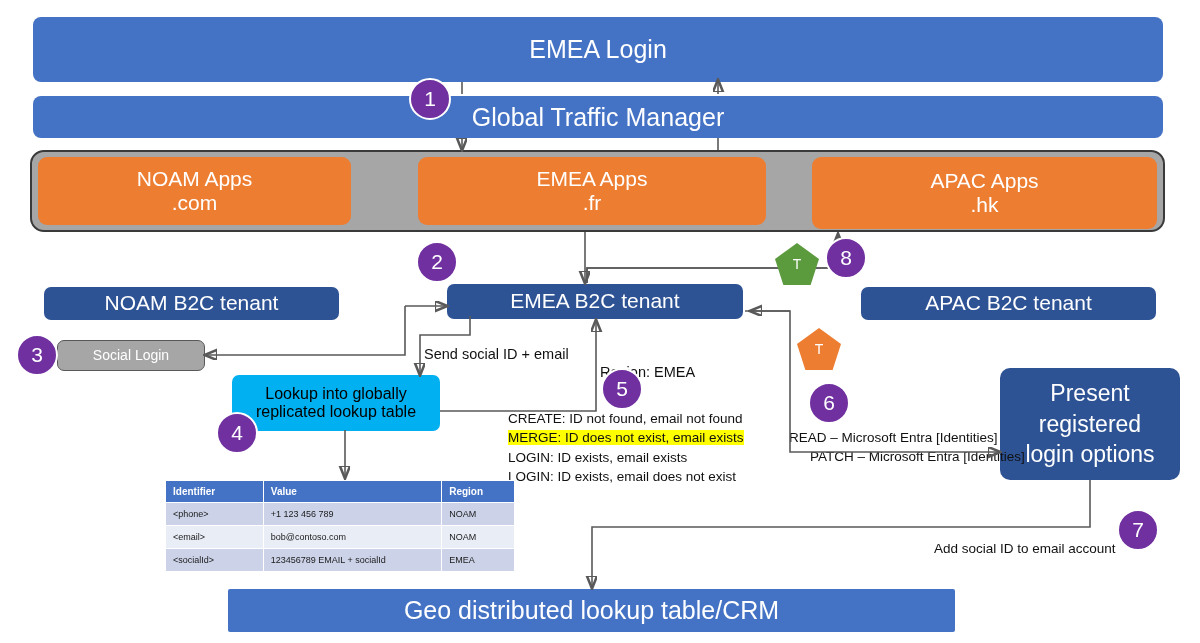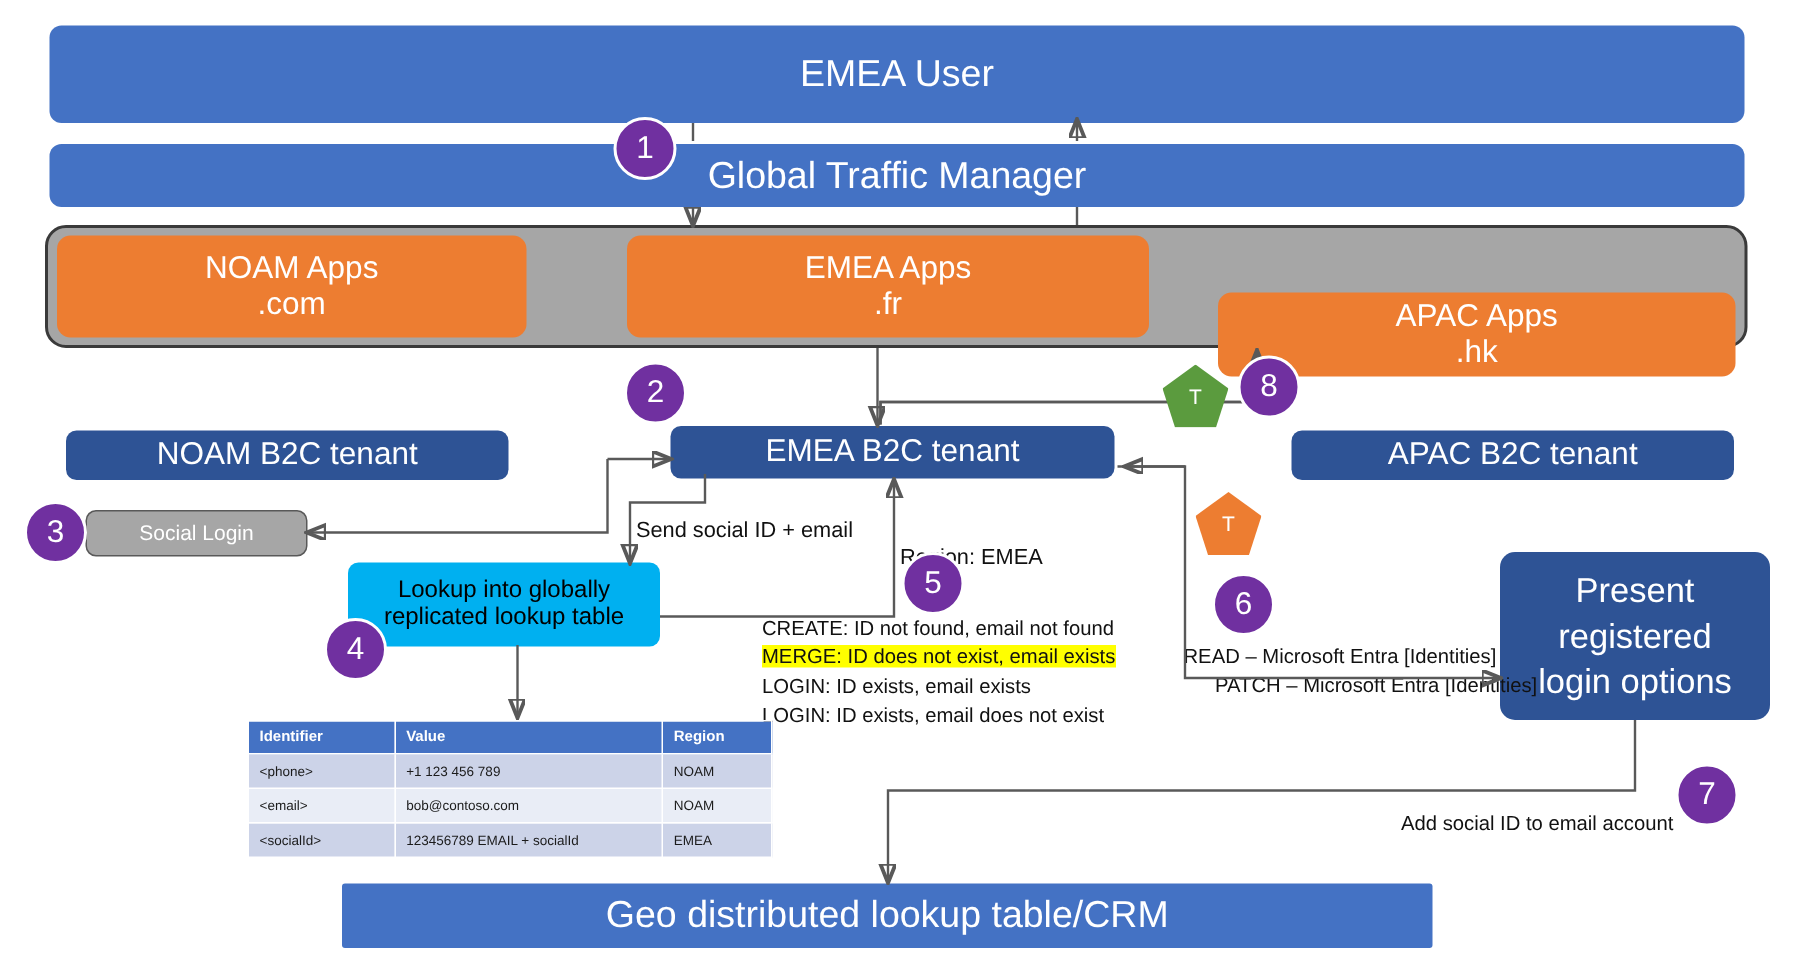--- a/index.html
+++ b/index.html
@@ -76,38 +76,38 @@
 
     <line x1="345" y1="430" x2="345" y2="478" stroke="#111" marker-end="url(#ah)"></line>
 
     <path d="M745,311 L790,311 L790,452 L1000,452" stroke="#595959" marker-end="url(#ah)"></path>
     <path d="M790,311 L750,311" stroke="#595959" marker-end="url(#ah)"></path>
 
     <path d="M1090,480 L1090,527 L592,527 L592,588" stroke="#595959" marker-end="url(#ah)"></path>
   </svg>
 
   <div class="box blue-bar" style="left:33px;top:17px;width:1130px;height:65px;">
-    <span>EMEA User</span>
+    <span>EMEA Login</span>
   </div>
 
   <div class="box blue-bar" style="left:33px;top:96px;width:1130px;height:42px;">
     <span>Global Traffic Manager</span>
   </div>
 
   <div class="apps-wrap" style="left:30px;top:150px;width:1135px;height:82px;">
   </div>
   <div class="box app" style="left:38px;top:157px;width:313px;height:68px;">
     <span>NOAM Apps</span>
     <span class="l2">.com</span>
   </div>
   <div class="box app" style="left:418px;top:157px;width:348px;height:68px;">
     <span>EMEA Apps</span>
     <span class="l2">.fr</span>
   </div>
-  <div class="box app" style="left:812px;top:157px;width:345px;height:56px;margin-top:38px;">
+  <div class="box app" style="left:812px;top:157px;width:345px;height:72px;">
     <span>APAC Apps</span>
     <span class="l2">.hk</span>
   </div>
 
   <div class="box tenant" style="left:44px;top:287px;width:295px;height:33px;">
     <span>NOAM B2C tenant</span>
   </div>
   <div class="box tenant" style="left:447px;top:284px;width:296px;height:35px;">
     <span>EMEA B2C tenant</span>
   </div>

